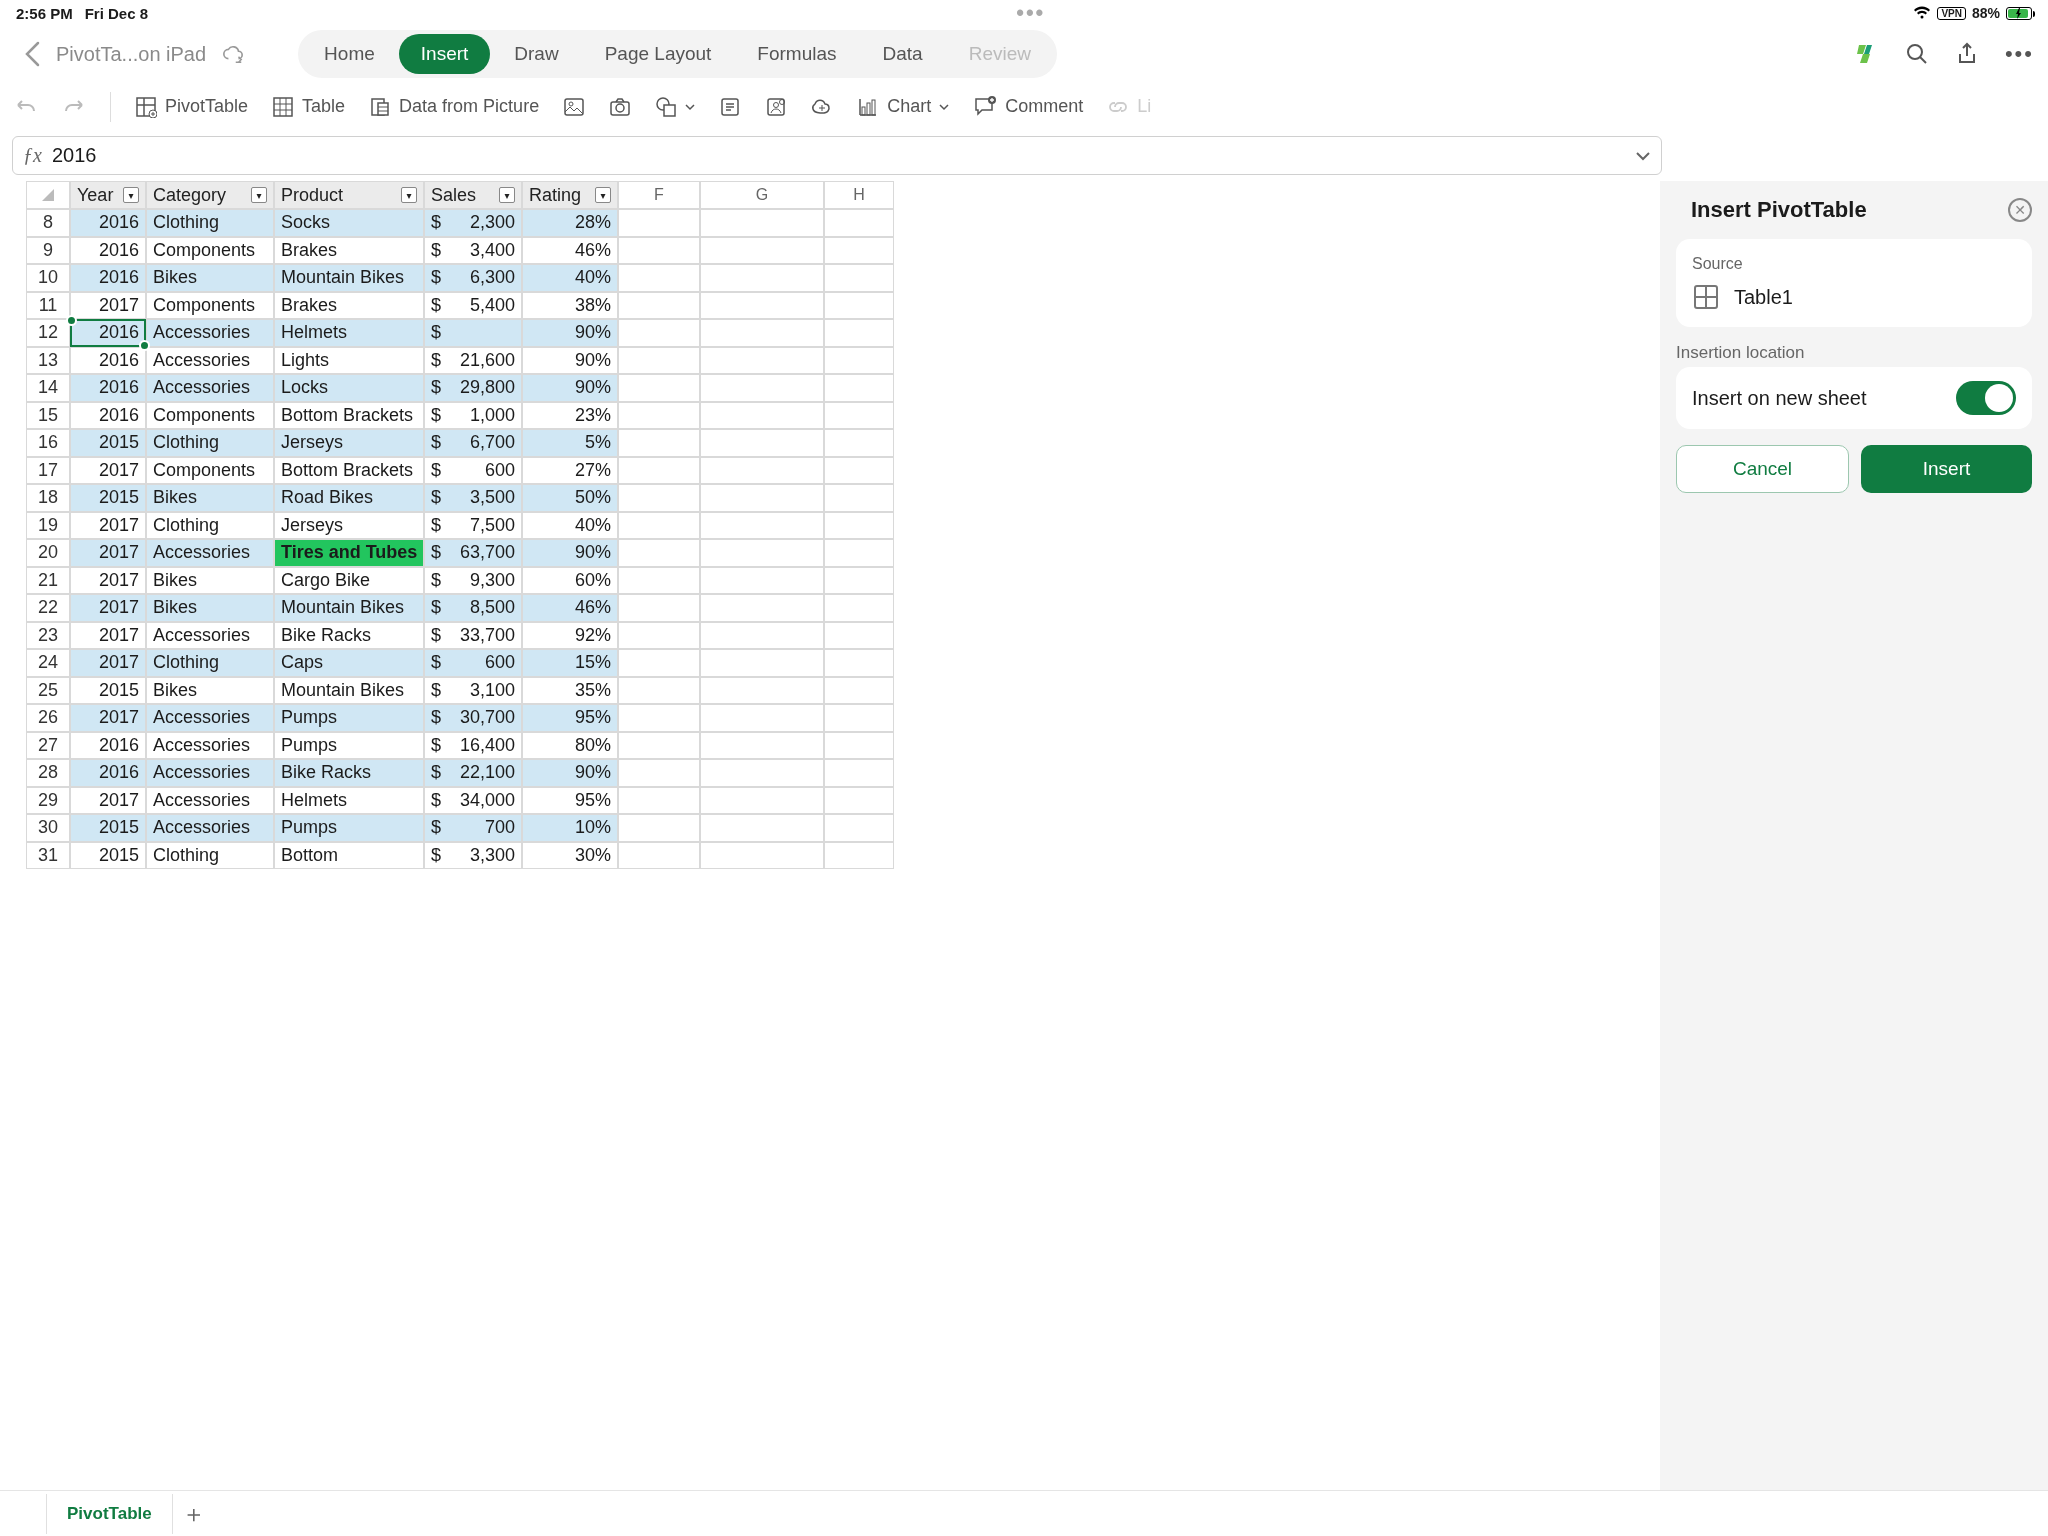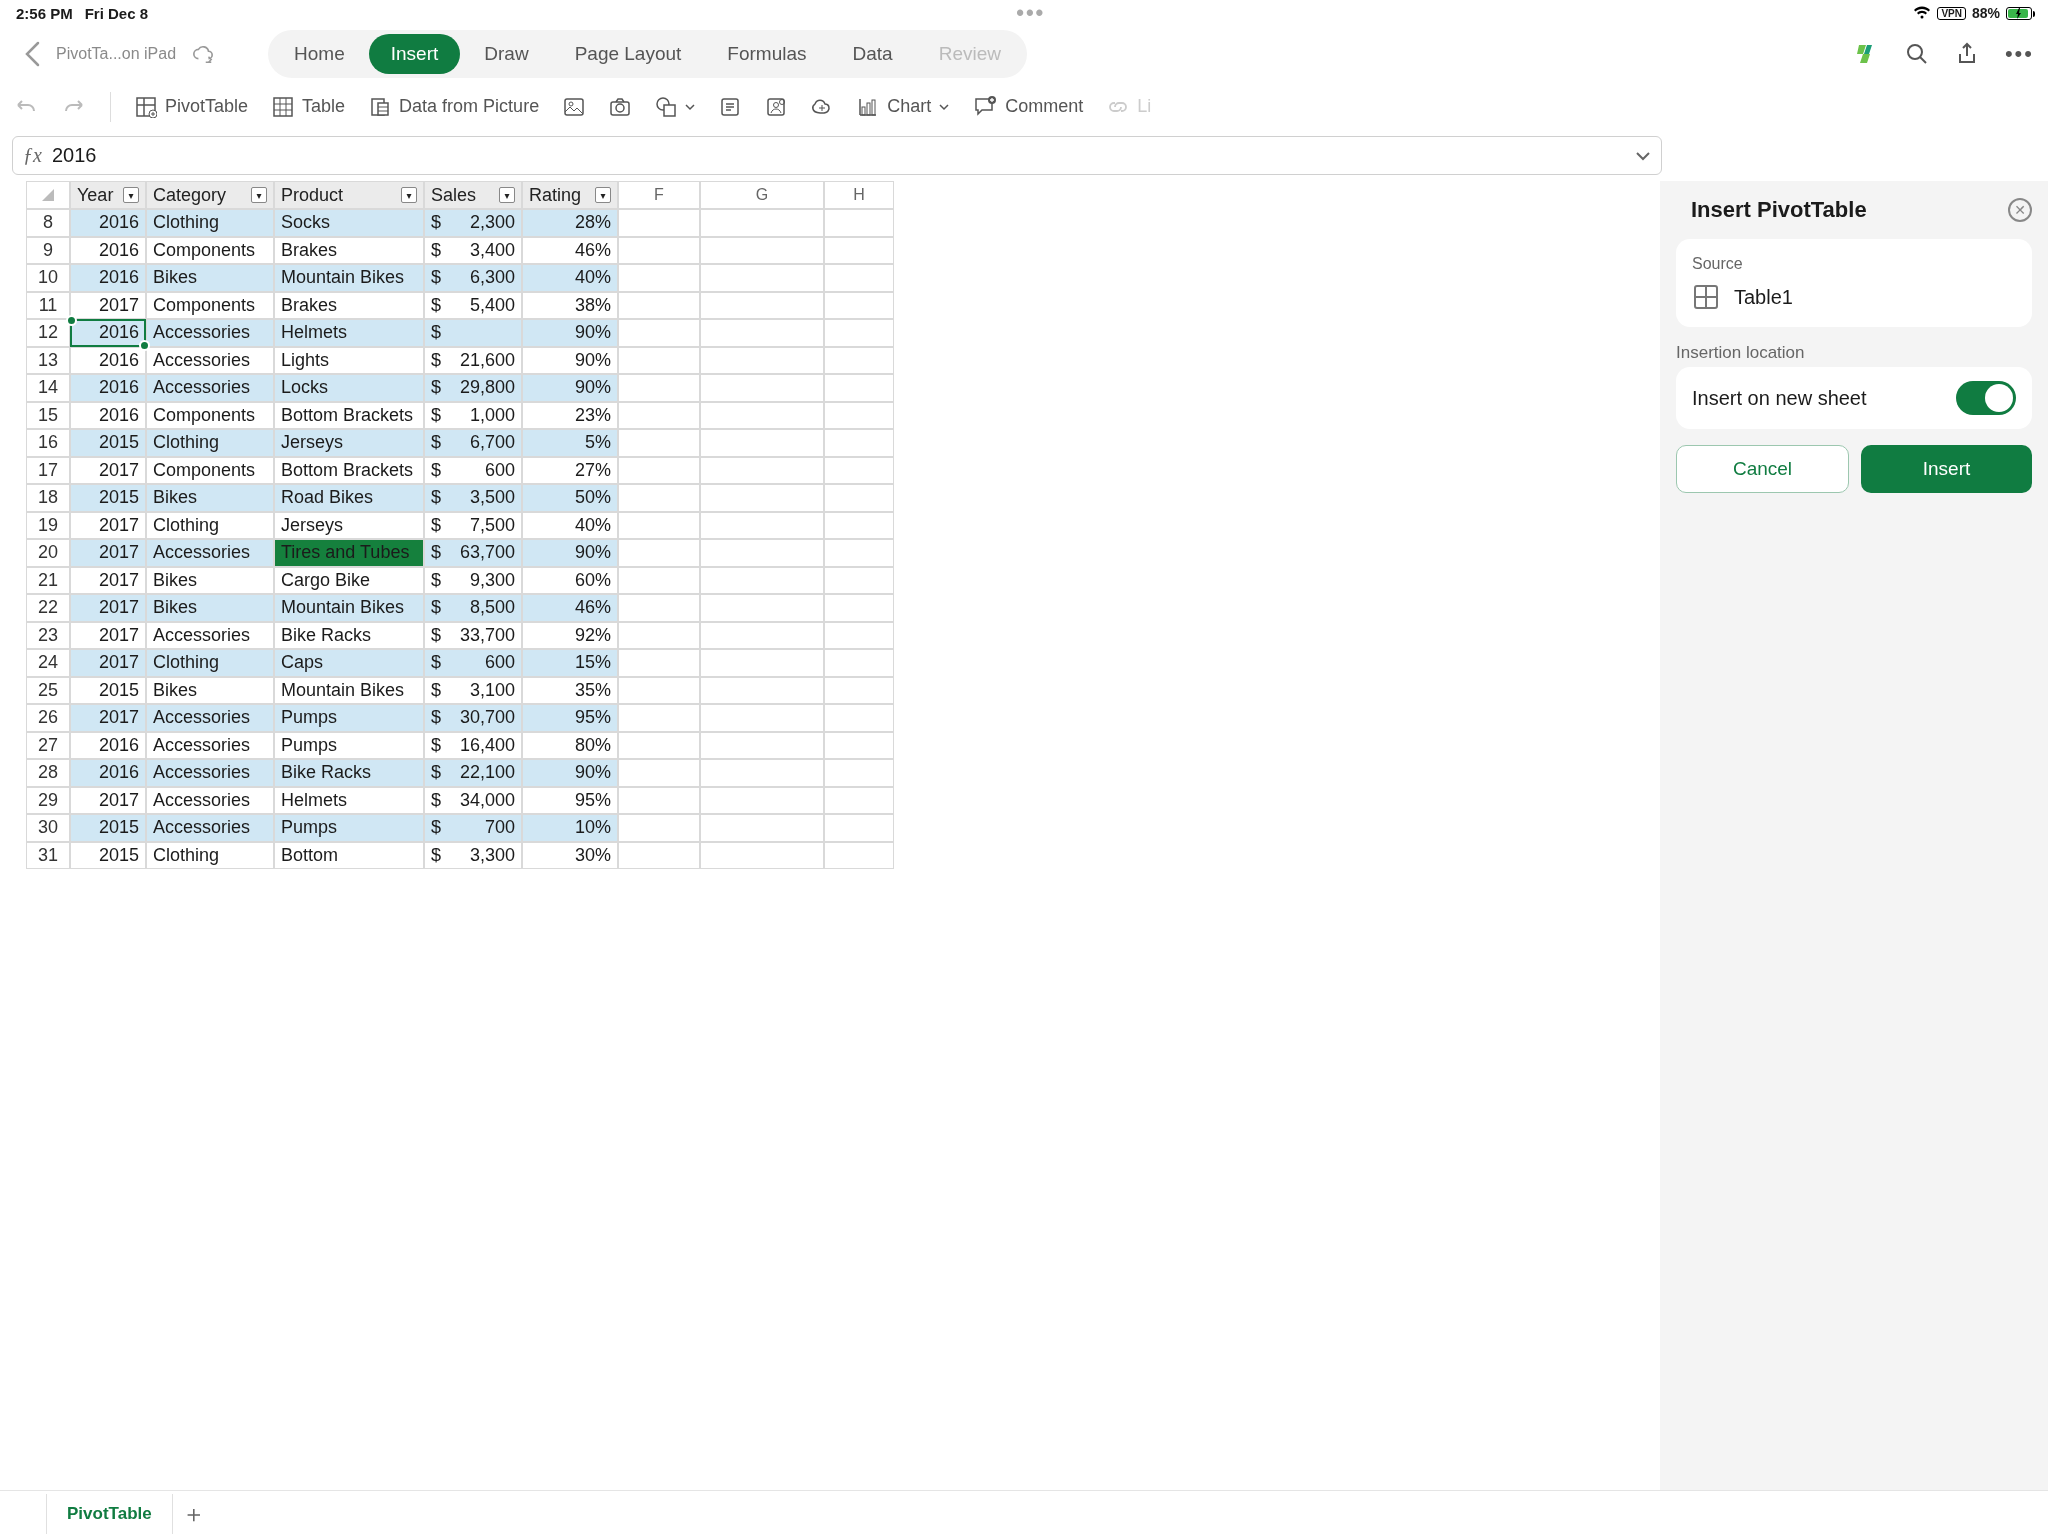--- a/index.html
+++ b/index.html
@@ -13,21 +13,21 @@
   .status-right { display: flex; align-items: center; gap: 6px; font-size: 14px; }
   .wifi-icon, .vpn-box, .battery { display: inline-flex; align-items: center; }
   .vpn-box { border: 1.5px solid #000; border-radius: 3px; padding: 0 3px; font-size: 10px; font-weight: 700; }
   .battery-box { width: 26px; height: 13px; border: 1.5px solid #000; border-radius: 3px; position: relative; }
   .battery-cap { position: absolute; right: -4px; top: 3px; width: 2px; height: 6px; background: #000; border-radius: 0 2px 2px 0; }
   .battery-fill { position: absolute; left: 1px; top: 1px; bottom: 1px; width: 82%; background: #39b54a; border-radius: 2px; }
 
   
   .app-bar { display: flex; align-items: center; padding: 6px 14px 6px 18px; height: 56px; gap: 10px; }
   .back-chevron { width: 28px; height: 28px; display: flex; align-items: center; justify-content: center; color: #888; }
-  .doc-title { font-size: 16px; color: #8a8a8a; margin-right: 6px; }
+  .doc-title { font-size: 20px; color: #8a8a8a; margin-right: 6px; }
   .autosave-icon { width: 22px; height: 22px; color: #8a8a8a; }
   .ribbon-tabs { display: flex; background: #f3f3f3; border-radius: 26px; padding: 4px; margin-left: 44px; gap: 2px; }
   .ribbon-tab { padding: 9px 22px; border-radius: 22px; font-size: 19px; color: #555; }
   .ribbon-tab.active { background: #107c41; color: #fff; font-weight: 500; }
   .app-bar-right { margin-left: auto; display: flex; gap: 26px; align-items: center; color: #555; }
   .copilot-icon { width: 26px; height: 26px; }
 
   
   .toolbar-row { display: flex; align-items: center; height: 50px; padding: 0 14px; gap: 24px; color: #555; font-size: 18px; border-bottom: 1px solid transparent; }
   .toolgroup { display: flex; align-items: center; gap: 8px; }
@@ -433,21 +433,21 @@
           <span style="flex:1;text-align:left">$</span>
           <span style="text-align:right;min-width:58px">&nbsp;7,500</span>
         </div>
         <div class="cell tbl num row-odd">40%</div>
         <div class="cell "></div>
         <div class="cell "></div>
         <div class="cell "></div>
         <div class="rowhead">20</div>
         <div class="cell tbl num row-even" style="background: rgb(208, 231, 244);">2017</div>
         <div class="cell tbl row-even" style="background: rgb(208, 231, 244);">Accessories</div>
-        <div class="cell tbl row-even" style="background: #15803d;">Tires and Tubes</div>
+        <div class="cell tbl row-even" style="background: #22c55e; font-weight: bold;">Tires and Tubes</div>
         <div class="cell tbl money row-even" style="display: flex; background: rgb(208, 231, 244);">
           <span style="flex:1;text-align:left">$</span>
           <span style="text-align:right;min-width:58px">&nbsp;63,700</span>
         </div>
         <div class="cell tbl num row-even" style="background: rgb(208, 231, 244);">90%</div>
         <div class="cell "></div>
         <div class="cell "></div>
         <div class="cell "></div>
         <div class="rowhead">21</div>
         <div class="cell tbl num row-odd">2017</div>

